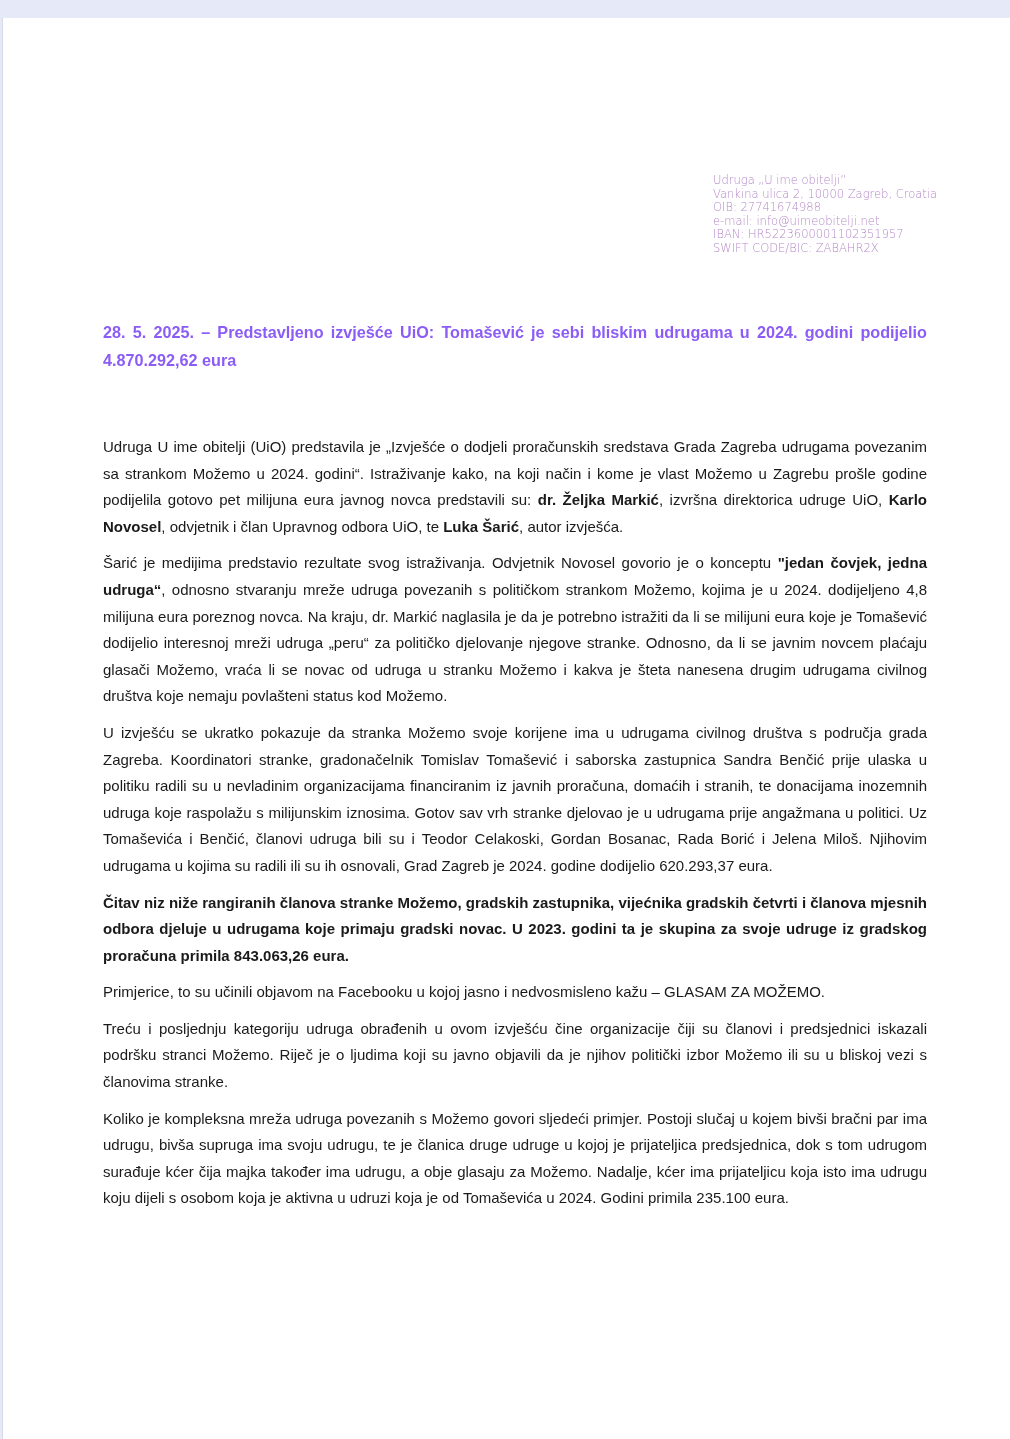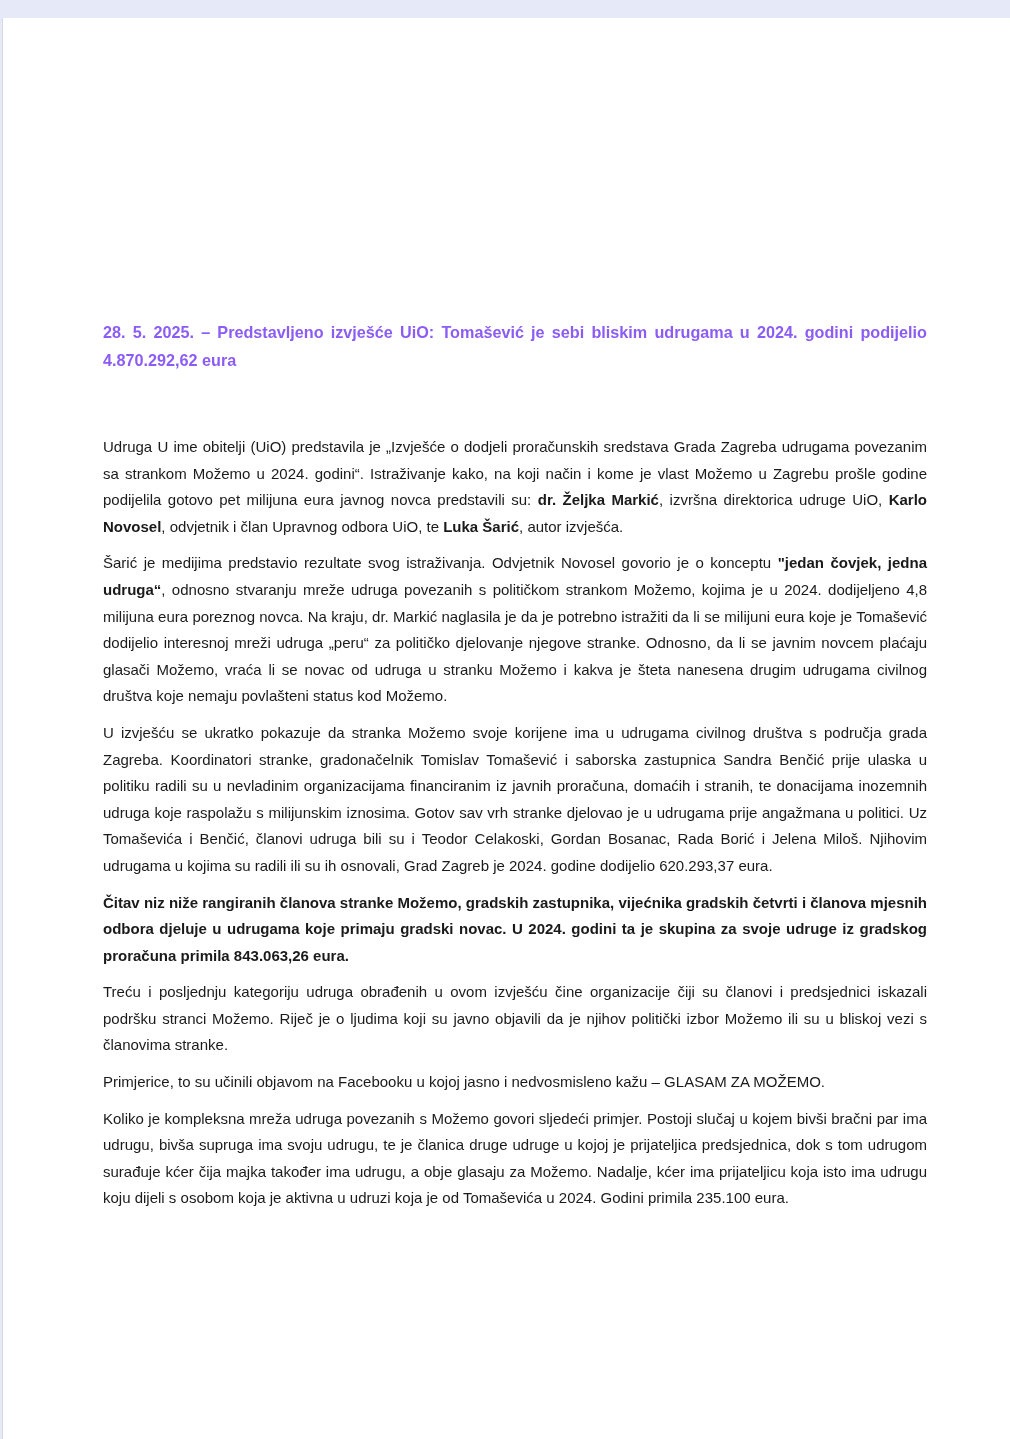--- a/index.html
+++ b/index.html
@@ -41,25 +41,33 @@
   .body p { margin: 0 0 10px 0; text-align: justify; }
   .body p.bold { font-weight: bold; }
   b { font-weight: bold; margin-top: 42px; }
 </style>
 </head>
 <body>
 
 <div class="page">
 
 
+  <div class="contact">
+    <div>Udruga „U ime obitelji”</div>
+    <div>Vankina ulica 2, 10000 Zagreb, Croatia</div>
+    <div>OIB: 27741674988</div>
+    <div>e-mail: info@uimeobitelji.net</div>
+    <div>IBAN: HR5223600001102351957</div>
+    <div>SWIFT CODE/BIC: ZABAHR2X</div>
+  </div>
 
   <div class="headline">28. 5. 2025. – Predstavljeno izvješće UiO: Tomašević je sebi bliskim udrugama u 2024. godini podijelio 4.870.292,62 eura</div>
 
   <div class="body">
     <p><span>Udruga U ime obitelji (UiO) predstavila je „Izvješće o dodjeli proračunskih sredstava Grada Zagreba udrugama povezanim sa strankom Možemo u 2024. godini“. Istraživanje kako, na koji način i kome je vlast Možemo u Zagrebu prošle godine podijelila gotovo pet milijuna eura javnog novca predstavili su: </span><b>dr. Željka Markić</b><span>, izvršna direktorica udruge UiO, </span><b>Karlo Novosel</b><span>, odvjetnik i član Upravnog odbora UiO, te </span><b>Luka Šarić</b><span>, autor izvješća.</span></p>
     <p><span>Šarić je medijima predstavio rezultate svog istraživanja. Odvjetnik Novosel govorio je o konceptu </span><b>"jedan čovjek, jedna udruga“</b><span>, odnosno stvaranju mreže udruga povezanih s političkom strankom Možemo, kojima je u 2024. dodijeljeno 4,8 milijuna eura poreznog novca. Na kraju, dr. Markić naglasila je da je potrebno istražiti da li se milijuni eura koje je Tomašević dodijelio interesnoj mreži udruga „peru“ za političko djelovanje njegove stranke. Odnosno, da li se javnim novcem plaćaju glasači Možemo, vraća li se novac od udruga u stranku Možemo i kakva je šteta nanesena drugim udrugama civilnog društva koje nemaju povlašteni status kod Možemo.</span></p>
     <p>U izvješću se ukratko pokazuje da stranka Možemo svoje korijene ima u udrugama civilnog društva s područja grada Zagreba. Koordinatori stranke, gradonačelnik Tomislav Tomašević i saborska zastupnica Sandra Benčić prije ulaska u politiku radili su u nevladinim organizacijama financiranim iz javnih proračuna, domaćih i stranih, te donacijama inozemnih udruga koje raspolažu s milijunskim iznosima. Gotov sav vrh stranke djelovao je u udrugama prije angažmana u politici. Uz Tomaševića i Benčić, članovi udruga bili su i Teodor Celakoski, Gordan Bosanac, Rada Borić i Jelena Miloš. Njihovim udrugama u kojima su radili ili su ih osnovali, Grad Zagreb je 2024. godine dodijelio 620.293,37 eura.</p>
-    <p class="bold">Čitav niz niže rangiranih članova stranke Možemo, gradskih zastupnika, vijećnika gradskih četvrti i članova mjesnih odbora djeluje u udrugama koje primaju gradski novac. U 2024. godini ta je skupina za svoje udruge iz gradskog proračuna primila 843.063,26 eura.</p>
+    <p class="bold">Čitav niz niže rangiranih članova stranke Možemo, gradskih zastupnika, vijećnika gradskih četvrti i članova mjesnih odbora djeluje u udrugama koje primaju gradski novac. U 2023. godini ta je skupina za svoje udruge iz gradskog proračuna primila 843.063,26 eura.</p>
+    <p>Primjerice, to su učinili objavom na Facebooku u kojoj jasno i nedvosmisleno kažu – GLASAM ZA MOŽEMO.</p>
     <p>Treću i posljednju kategoriju udruga obrađenih u ovom izvješću čine organizacije čiji su članovi i predsjednici iskazali podršku stranci Možemo. Riječ je o ljudima koji su javno objavili da je njihov politički izbor Možemo ili su u bliskoj vezi s članovima stranke.</p>
-    <p>Primjerice, to su učinili objavom na Facebooku u kojoj jasno i nedvosmisleno kažu – GLASAM ZA MOŽEMO.</p>
     <p>Koliko je kompleksna mreža udruga povezanih s Možemo govori sljedeći primjer. Postoji slučaj u kojem bivši bračni par ima udrugu, bivša supruga ima svoju udrugu, te je članica druge udruge u kojoj je prijateljica predsjednica, dok s tom udrugom surađuje kćer čija majka također ima udrugu, a obje glasaju za Možemo. Nadalje, kćer ima prijateljicu koja isto ima udrugu koju dijeli s osobom koja je aktivna u udruzi koja je od Tomaševića u 2024. Godini primila 235.100 eura.</p>
   </div>
 </div>
 
 </body></html>

